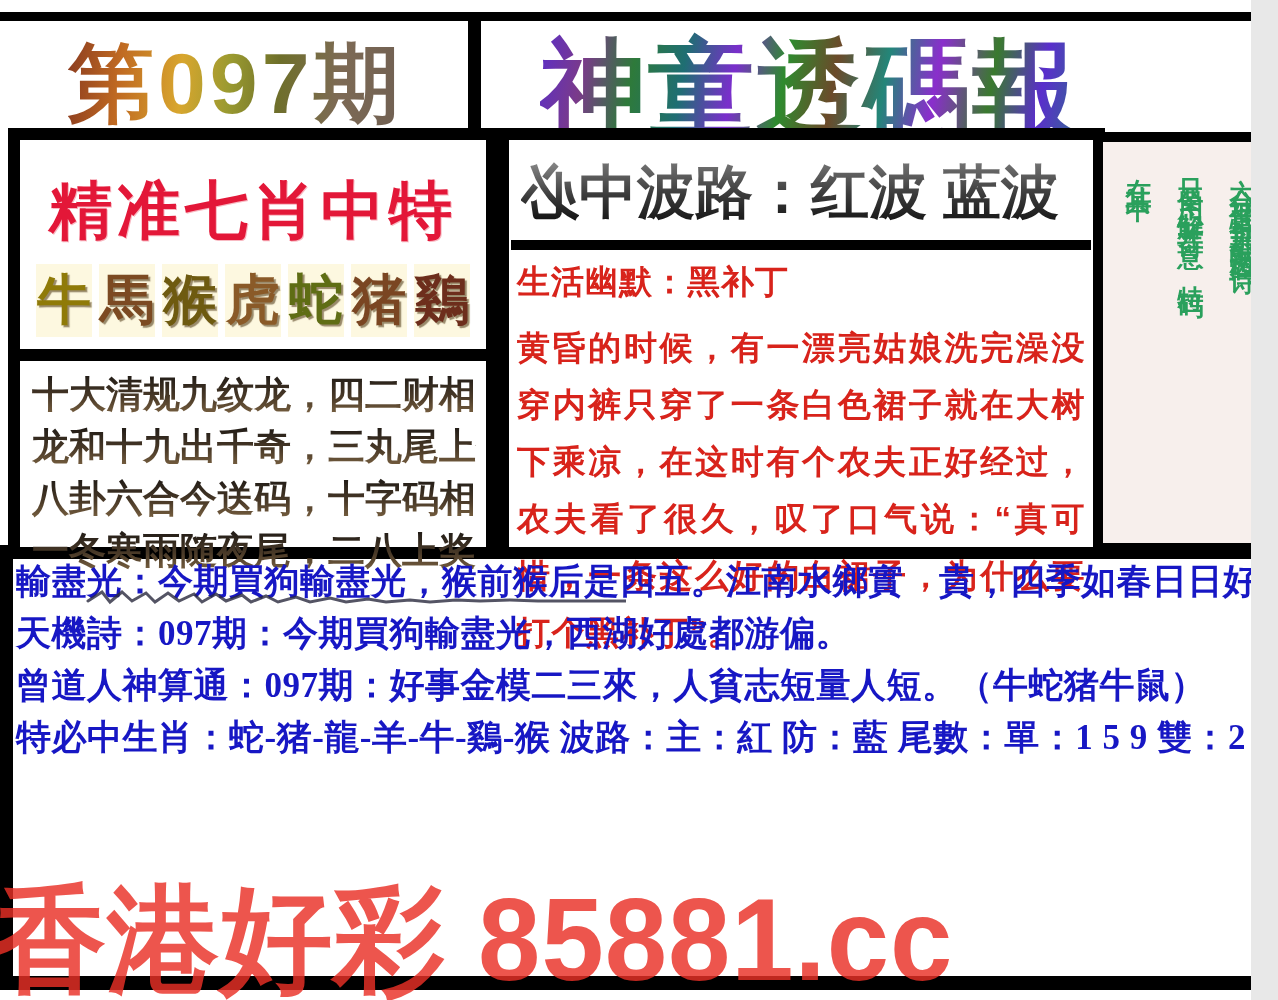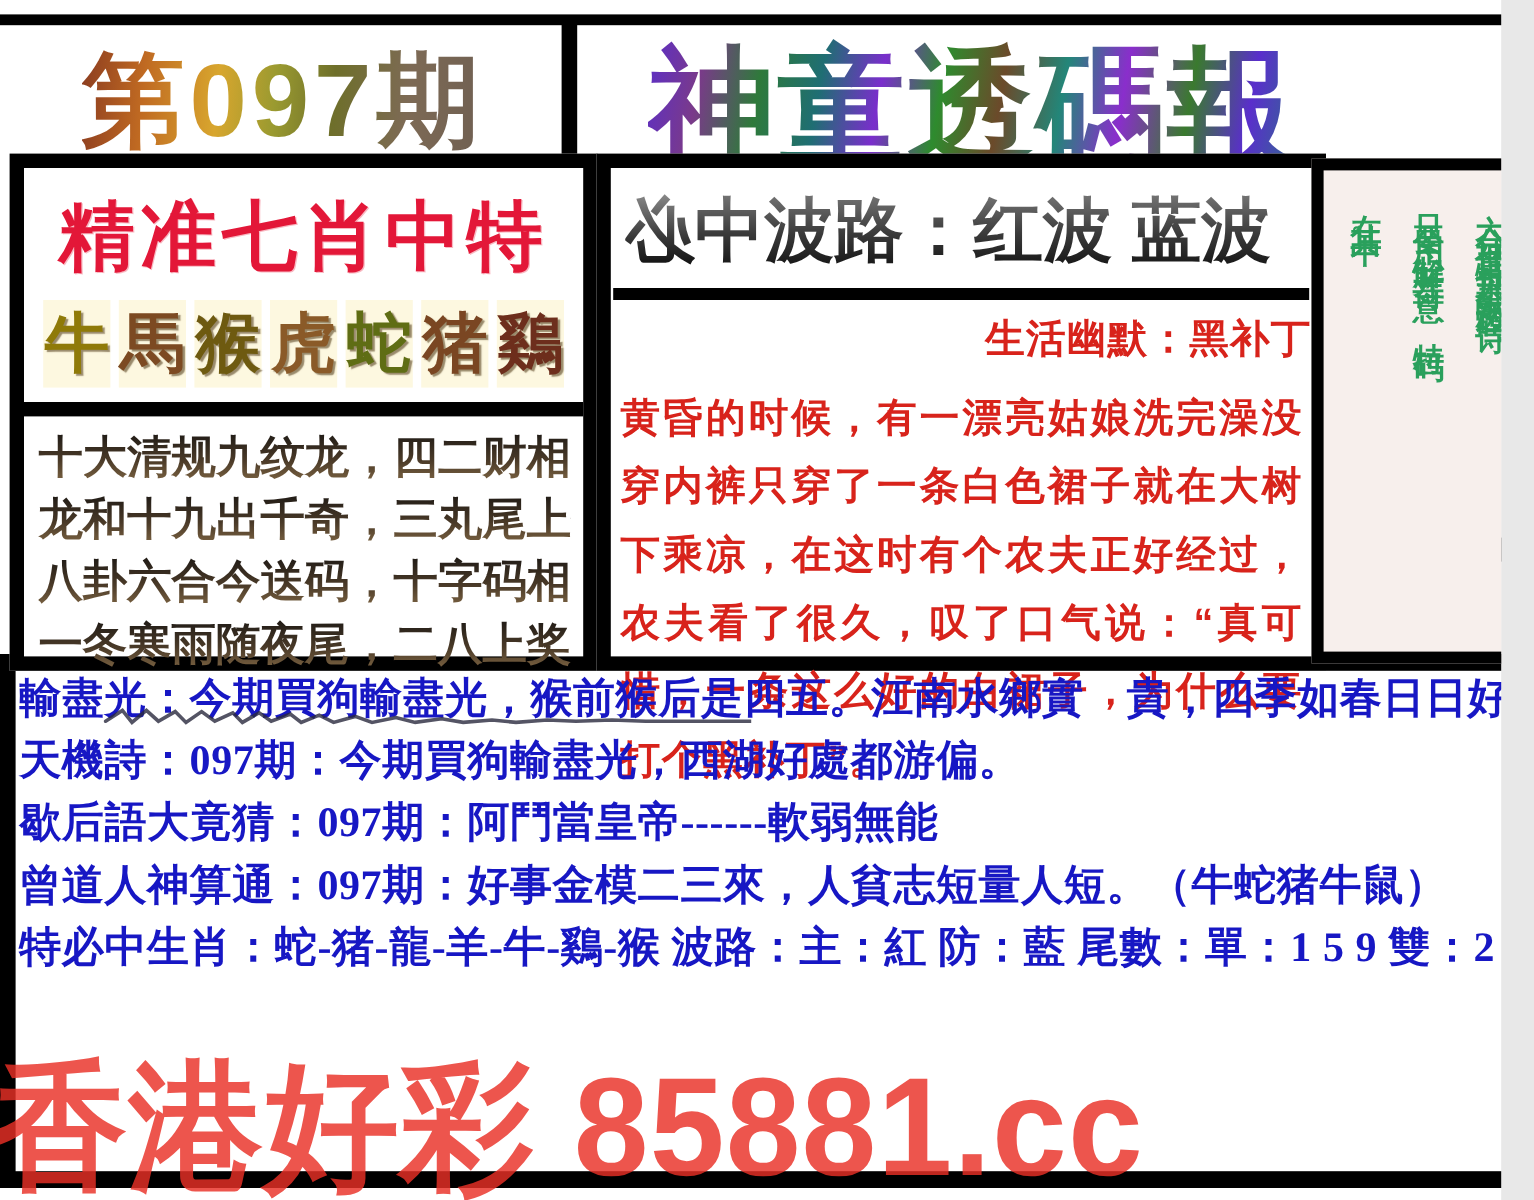--- a/index.html
+++ b/index.html
@@ -20,21 +20,21 @@
   .issue{position:absolute;left:68px;top:26px;font-size:86px;font-weight:bold;letter-spacing:4px;
          background:linear-gradient(95deg,#8a3b20 0%,#c06a22 16%,#d8a62e 34%,#9a9a30 48%,#6e6f2a 62%,#7d6a55 80%,#6f5f52 100%);
          -webkit-background-clip:text;background-clip:text;color:transparent;}
   .paper-title{position:absolute;left:540px;top:18px;font-size:106px;font-weight:bold;letter-spacing:2px;
          background:linear-gradient(100deg,#5a2ecc 0%,#7a3a8a 9%,#2e7a3a 18%,#1f6e73 27%,#7a2ecc 36%,#2e8b2e 45%,#6b4a2a 54%,#238679 63%,#8a2ecc 72%,#3a7a2e 82%,#5a2ecc 91%,#2e6e8b 100%);
          -webkit-background-clip:text;background-clip:text;color:transparent;}
 
   
   .left-panel{position:absolute;left:8px;top:128px;width:490px;height:431px;
               border:12px solid #000;box-sizing:border-box;background:#fff;}
-  .seven-heading{margin-top:14px;text-align:center;font-size:63px;font-weight:bold;letter-spacing:5px;
+  .seven-heading{margin-top:28px;text-align:center;font-size:63px;font-weight:bold;letter-spacing:5px;
                  color:#e31738;text-shadow:1px 1px 0 #f8b9c2;}
   .zodiac-row{display:flex;justify-content:space-between;padding:10px 16px 12px 16px;}
   .zodiac-row span{font-size:54px;font-weight:bold;background:#fdf8e0;padding:0 1px;
                    text-shadow:2px 2px 1px rgba(70,45,10,.55);}
   .zodiac-row span:nth-child(1){color:#8f7a08;}
   .zodiac-row span:nth-child(2){color:#7c4a22;}
   .zodiac-row span:nth-child(3){color:#6e5a10;}
   .zodiac-row span:nth-child(4){color:#8a5a28;}
   .zodiac-row span:nth-child(5){color:#5f6d14;}
   .zodiac-row span:nth-child(6){color:#7a4622;}
@@ -48,21 +48,21 @@
   
   .mid-panel{position:absolute;left:497px;top:128px;width:608px;height:431px;
              border:12px solid #000;box-sizing:border-box;background:#fff;}
   .wave-heading{padding:14px 6px 8px 12px;font-size:58px;font-weight:bold;white-space:nowrap;
                 background:linear-gradient(180deg,#9a9a9a 0%,#3a3a3a 55%,#000 100%);
                 -webkit-background-clip:text;background-clip:text;color:transparent;}
   .wave-heading .mirror{display:inline-block;transform:scaleX(-1);
                 background:linear-gradient(180deg,#9a9a9a 0%,#3a3a3a 55%,#000 100%);
                 -webkit-background-clip:text;background-clip:text;color:transparent;}
   .mid-inner-divider{height:10px;background:#000;margin:0 2px;}
-  .humor-label{padding:10px 0 0 8px;font-size:33px;font-weight:bold;color:#d8231b;letter-spacing:1px;text-align:right;}
+  .humor-label{padding:10px 0 0 8px;font-size:33px;font-weight:bold;color:#d8231b;letter-spacing:1px;}
   .humor-body{padding:14px 7px 0 8px;font-size:33px;font-weight:bold;color:#d8231b;
               line-height:57px;letter-spacing:1.5px;text-align:justify;}
 
   
   .right-panel{position:absolute;left:1093px;top:132px;width:179px;height:421px;
                border:10px solid #000;box-sizing:border-box;background:#f7efec;}
   .vertical-poem{writing-mode:vertical-rl;height:100%;box-sizing:border-box;padding:16px 12px 6px 10px;
                  font-size:26px;font-weight:bold;color:#2aa05c;letter-spacing:9px;line-height:52px;}
   .vertical-poem span{display:block;}
 
@@ -127,21 +127,20 @@
     <div class="vertical-poem">
       <span>六合神童特别奉献透码诗</span>
       <span>只要用心解开诗意，特码</span>
       <span>在其中。</span>
     </div>
   </div>
 
   <div class="bottom-lines">
     <div class="b-line">輸盡光：今期買狗輸盡光，猴前猴后是四五。江南水鄉實　貴，四季如春日日好。(遂)</div>
     <div class="b-line">天機詩：097期：今期買狗輸盡光，西湖好處都游偏。</div>
-    <div class="b-line">歇后語大竟猜：097期：阿鬥當皇帝------軟弱無能</div>
     <div class="b-line">曾道人神算通：097期：好事金模二三來，人貧志短量人短。（牛蛇猪牛鼠）</div>
     <div class="b-line">特必中生肖：蛇-猪-龍-羊-牛-鷄-猴 波路：主：紅 防：藍  尾數：單：1 5 9 雙：2 6 8</div>
   </div>
 
   <svg class="scribble" width="540" height="24" viewBox="0 0 540 24">
     <path d="M2,15 l14,-9 8,10 12,-10 10,9 14,-8 9,9 13,-9 11,8 15,-7 8,8 14,-8 10,7 16,-6 9,7 15,-6 12,6 18,-5 14,5 20,-4 16,4 22,-3 18,3 24,-2 20,2 26,-2 24,1 30,-1 28,1 34,0 30,0 36,0" fill="none" stroke="#2a2a3e" stroke-width="3" stroke-linecap="round"></path>
   </svg>
 
   <div class="watermark">香港好彩 85881.cc</div>
 

